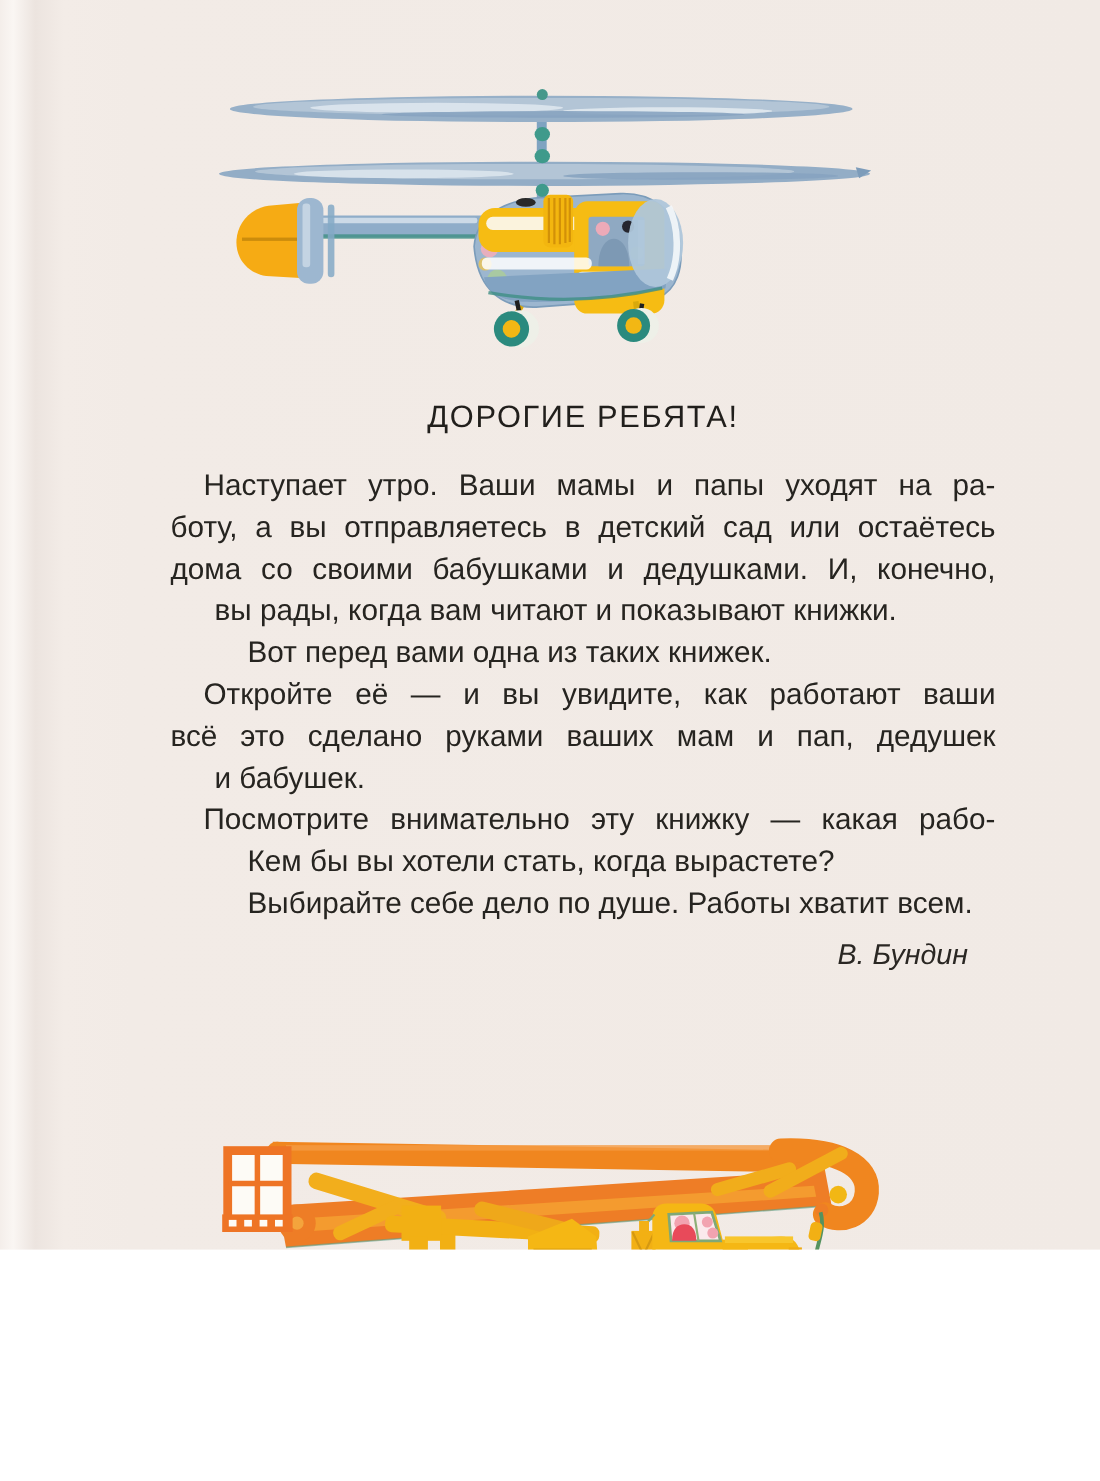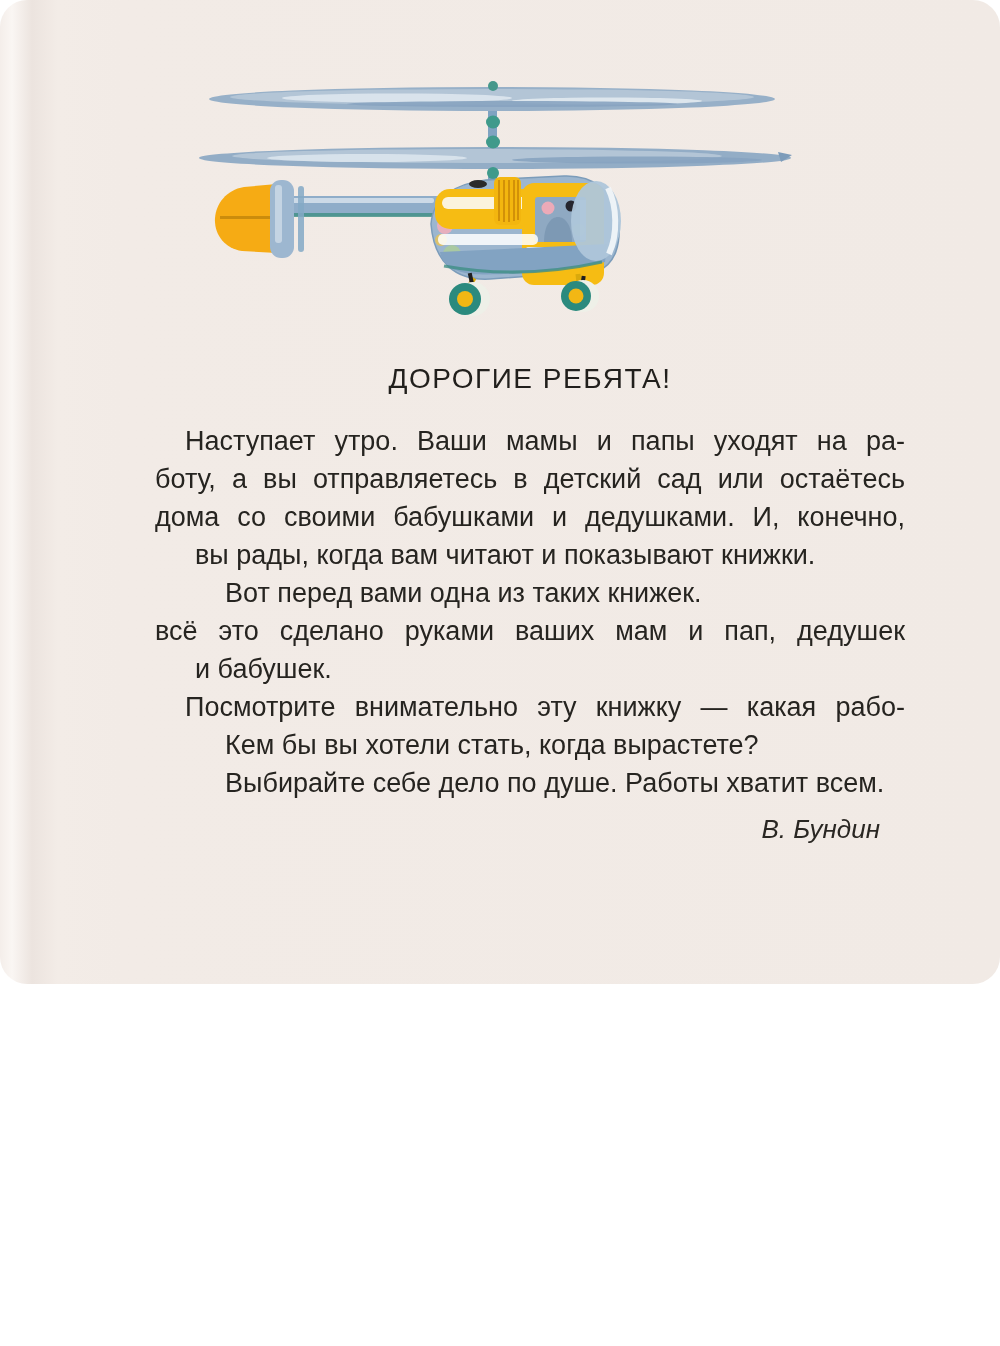--- a/index.html
+++ b/index.html
@@ -1,22 +1,21 @@
 <!DOCTYPE html>
 <html><head>
 <meta charset="utf-8">
 <style>
   html,body { margin:0; padding:0; }
   .page {
-    position:relative; width:1000px; height:984px; overflow:hidden;
+    position:relative; width:1000px; height:1136px; overflow:hidden;
     background:
       linear-gradient(90deg, #f4eeea 0px, #faf6f3 12px, #ece4df 32px, #f3ece7 58px, #f2ebe6 120px, #f1eae5 100%);
     font-family:"Liberation Sans", sans-serif;
     color:#26231f;
-    border-radius:27px;
   }
   .illus { position:absolute; }
   .illus svg { display:block; }
   .page-title {
     position:absolute; top:363px; left:155px; width:750px;
     font-size:28px; font-weight:400; letter-spacing:1.5px;
     text-align:center; color:#211f1c; margin:0;
   }
   .textblock {
     position:absolute; top:422px; left:155px; width:750px;
@@ -132,20 +131,21 @@
   </div>
 
   <h1 class="page-title">ДОРОГИЕ РЕБЯТА!</h1>
 
   <div class="textblock">
     <div class="line indent">Наступает утро. Ваши мамы и папы уходят на ра-</div>
     <div class="line">боту, а вы отправляетесь в детский сад или остаётесь</div>
     <div class="line">дома со своими бабушками и дедушками. И, конечно,</div>
     <div class="line end">вы рады, когда вам читают и показывают книжки.</div>
     <div class="line indent end">Вот перед вами одна из таких книжек.</div>
+    <div class="line indent">Откройте её — и вы увидите, как работают ваши</div>
     <div class="line">всё это сделано руками ваших мам и пап, дедушек</div>
     <div class="line end">и бабушек.</div>
     <div class="line indent">Посмотрите внимательно эту книжку — какая рабо-</div>
     <div class="line indent end">Кем бы вы хотели стать, когда вырастете?</div>
     <div class="line indent end">Выбирайте себе дело по душе. Работы хватит всем.</div>
     <div class="author">В. Бундин</div>
   </div>
 
   <div class="illus" style="left:150px; top:1016px;">
     <svg width="705" height="255" viewBox="0 0 705 255">

